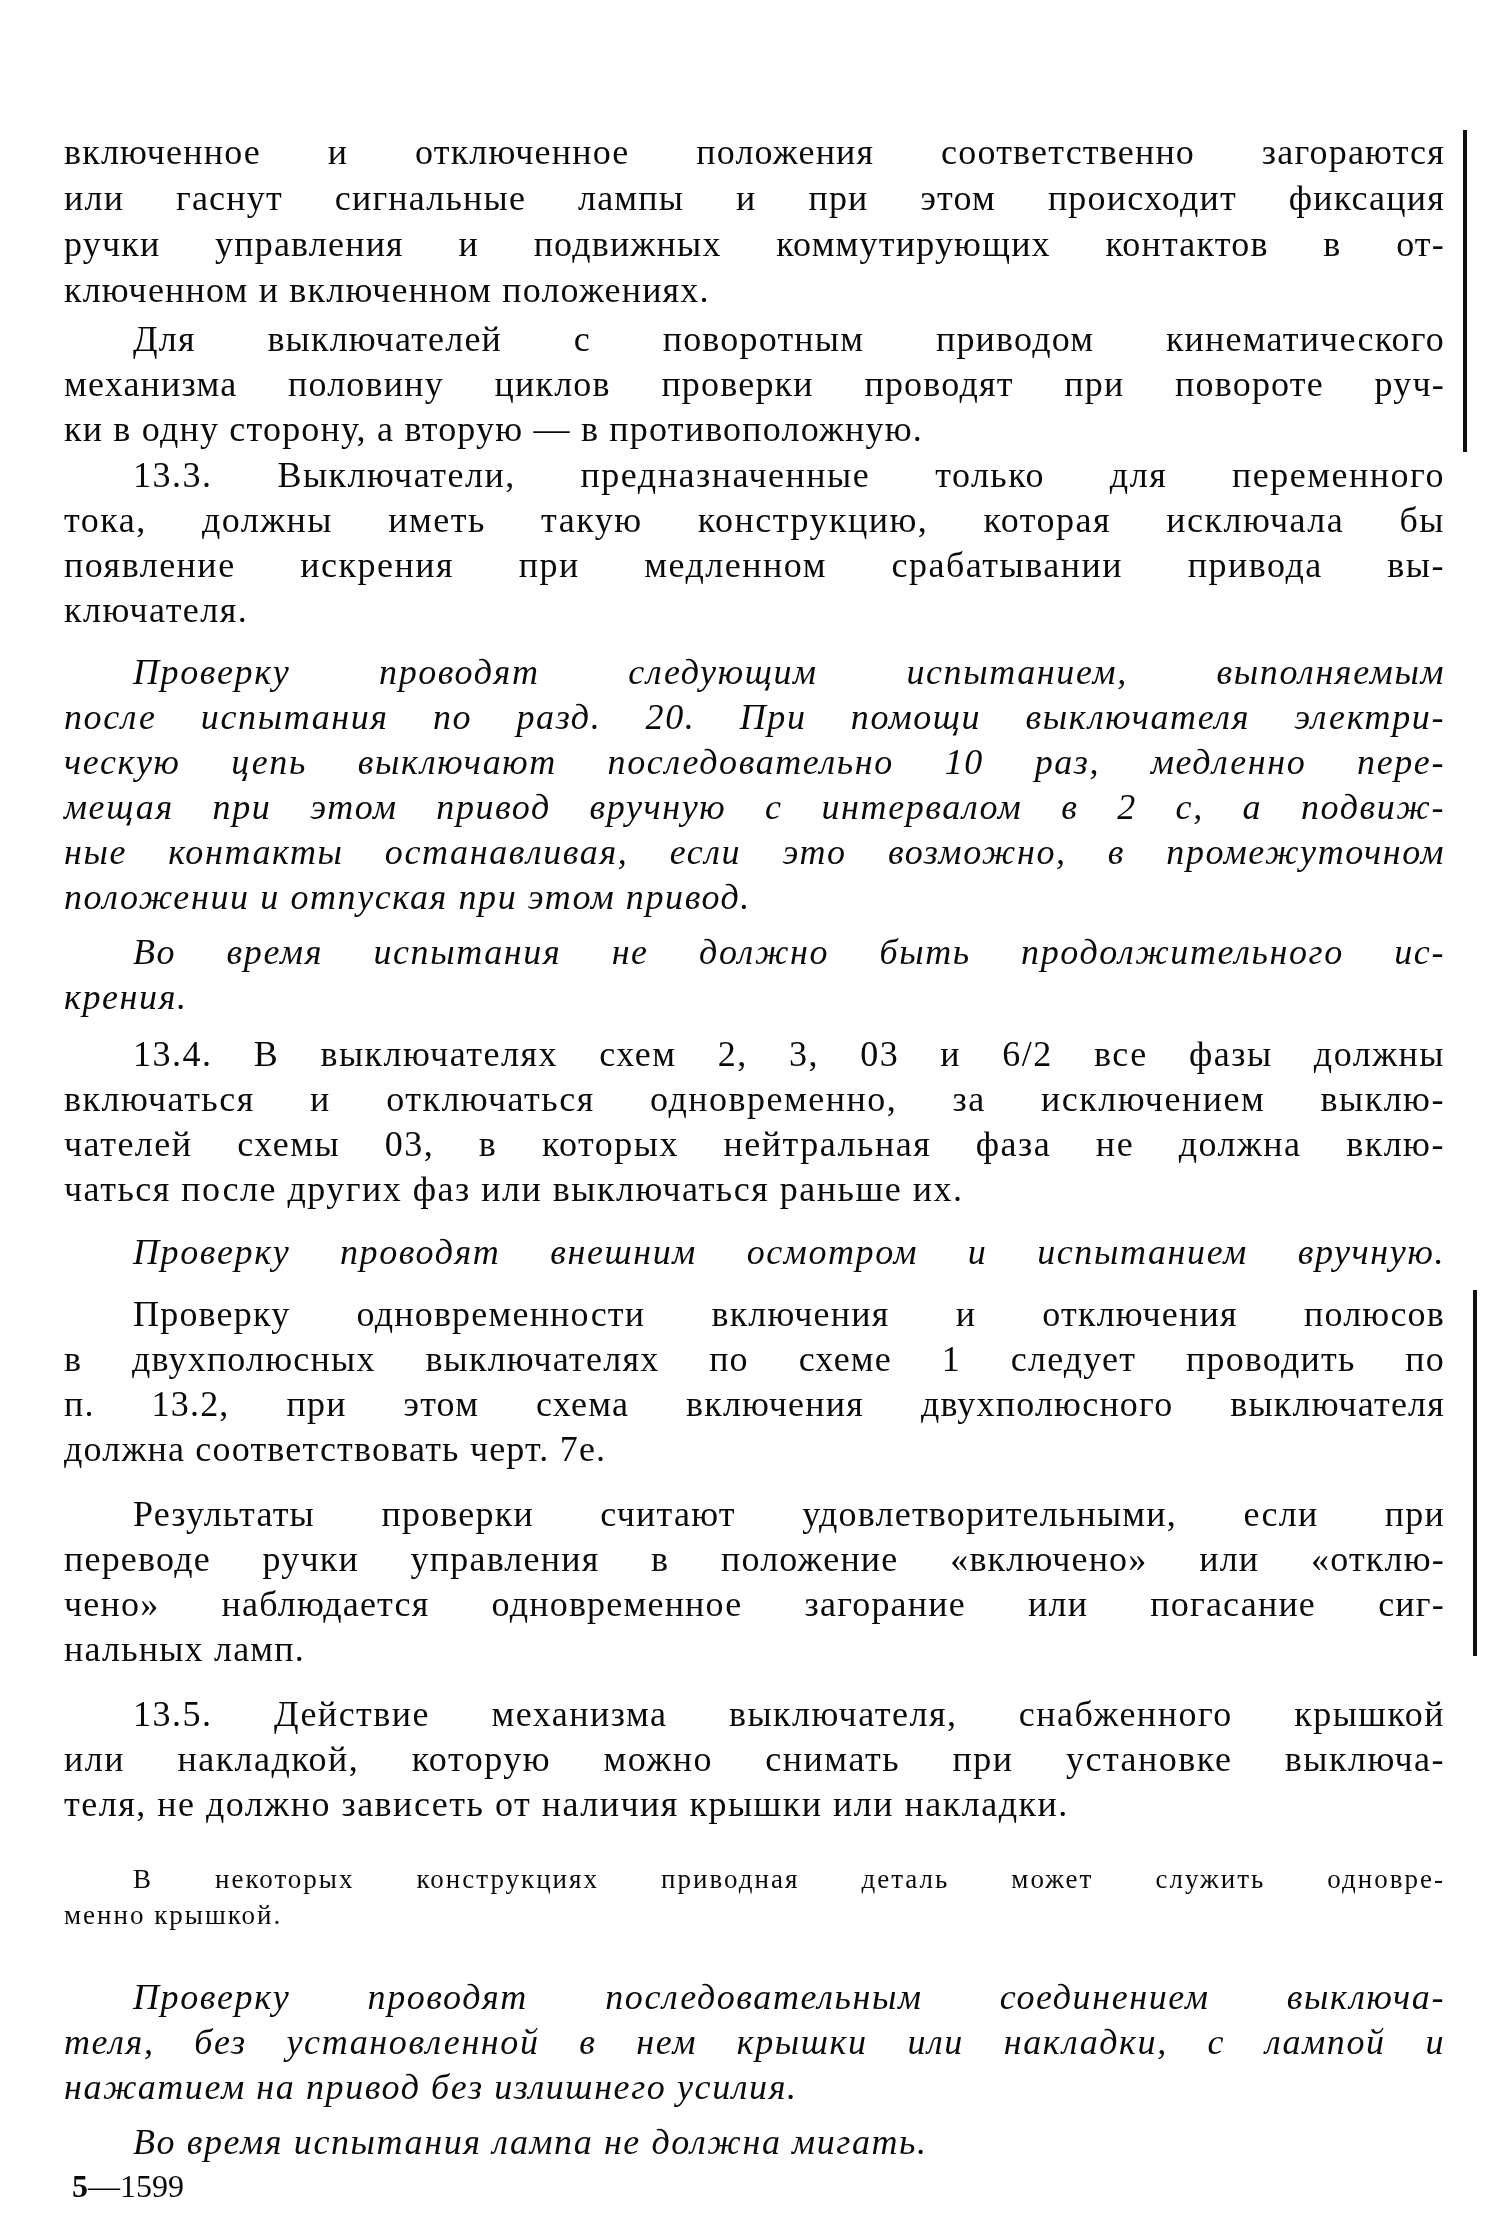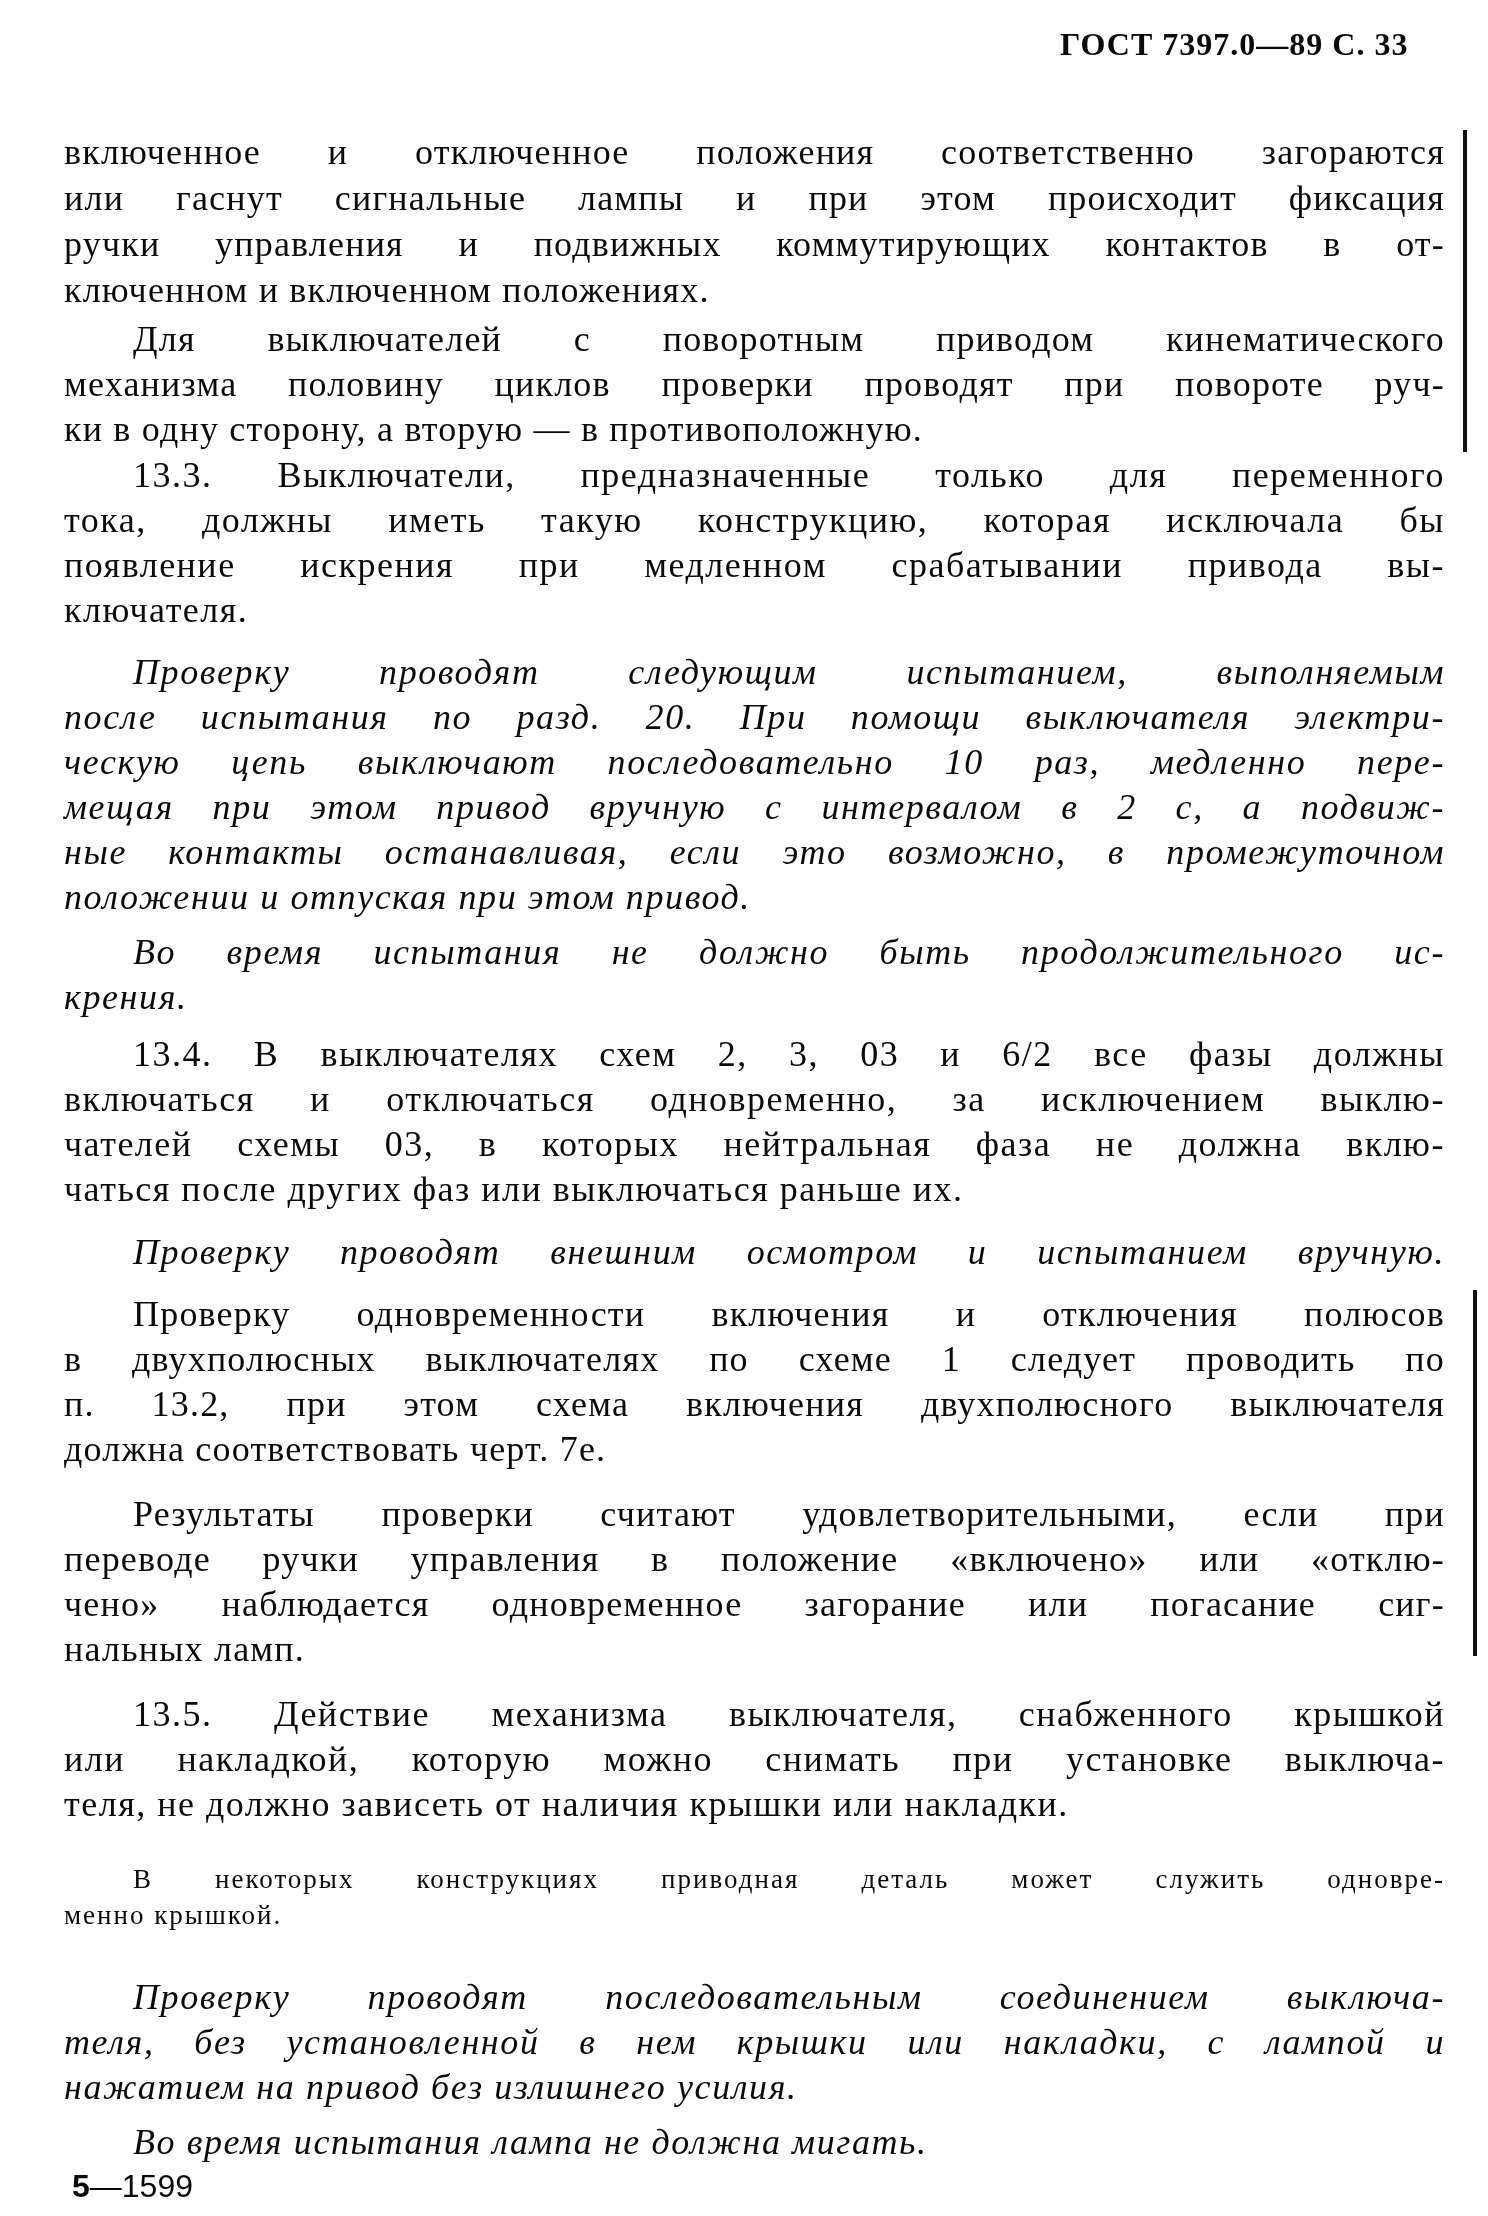--- a/index.html
+++ b/index.html
@@ -7,29 +7,28 @@
   .page { position: absolute; left: 0; top: 0; width: 1488px; height: 2216px; }
   .header { position: absolute; left: 1060px; top: 26px; width: 390px; font-family: "Liberation Serif", serif; font-weight: bold; font-size: 32px; letter-spacing: 1px; white-space: nowrap; }
   .ln { position: absolute; left: 64px; width: 1381px; white-space: nowrap; text-align: justify; text-align-last: justify; font-family: "Liberation Serif", serif; font-size: 36px; line-height: 44px; height: 44px; overflow: visible; letter-spacing: 1.2px; }
   .ln.ind { left: 133px; width: 1312px; }
   .ln.last { text-align-last: left; }
   .b { font-weight: normal; }
   .i { font-style: italic; letter-spacing: 1.6px; }
   .r { font-weight: normal; letter-spacing: 1.5px; }
   .sm { font-size: 27px; line-height: 34px; height: 34px; letter-spacing: 2px; }
   .bar { position: absolute; width: 4px; background: #111; }
-  .footer { position: absolute; left: 72px; top: 2168px; font-family: Liberation Sans, sans-serif; font-size: 32px; white-space: nowrap; }
+  .footer { position: absolute; left: 72px; top: 2168px; font-family: Liberation Serif, serif; font-size: 32px; white-space: nowrap; }
   .footer .fb { font-weight: bold; }
 </style>
 </head>
 <body>
 
 <div class="page">
 
-  <div class="header">ГОСТ 7397.0—89 С. 33</div>
 
   <div class="bar" style="left:1463px; top:130px; height:322px;"></div>
   <div class="bar" style="left:1473px; top:1290px; height:366px;"></div>
 
   <div>
     <div class="ln b" style="top:130px">включенное и отключенное положения соответственно загораются</div>
     <div class="ln b" style="top:176px">или гаснут сигнальные лампы и при этом происходит фиксация</div>
     <div class="ln b" style="top:222px">ручки управления и подвижных коммутирующих контактов в от-</div>
     <div class="ln b last" style="top:268px">ключенном и включенном положениях.</div>
   </div>

